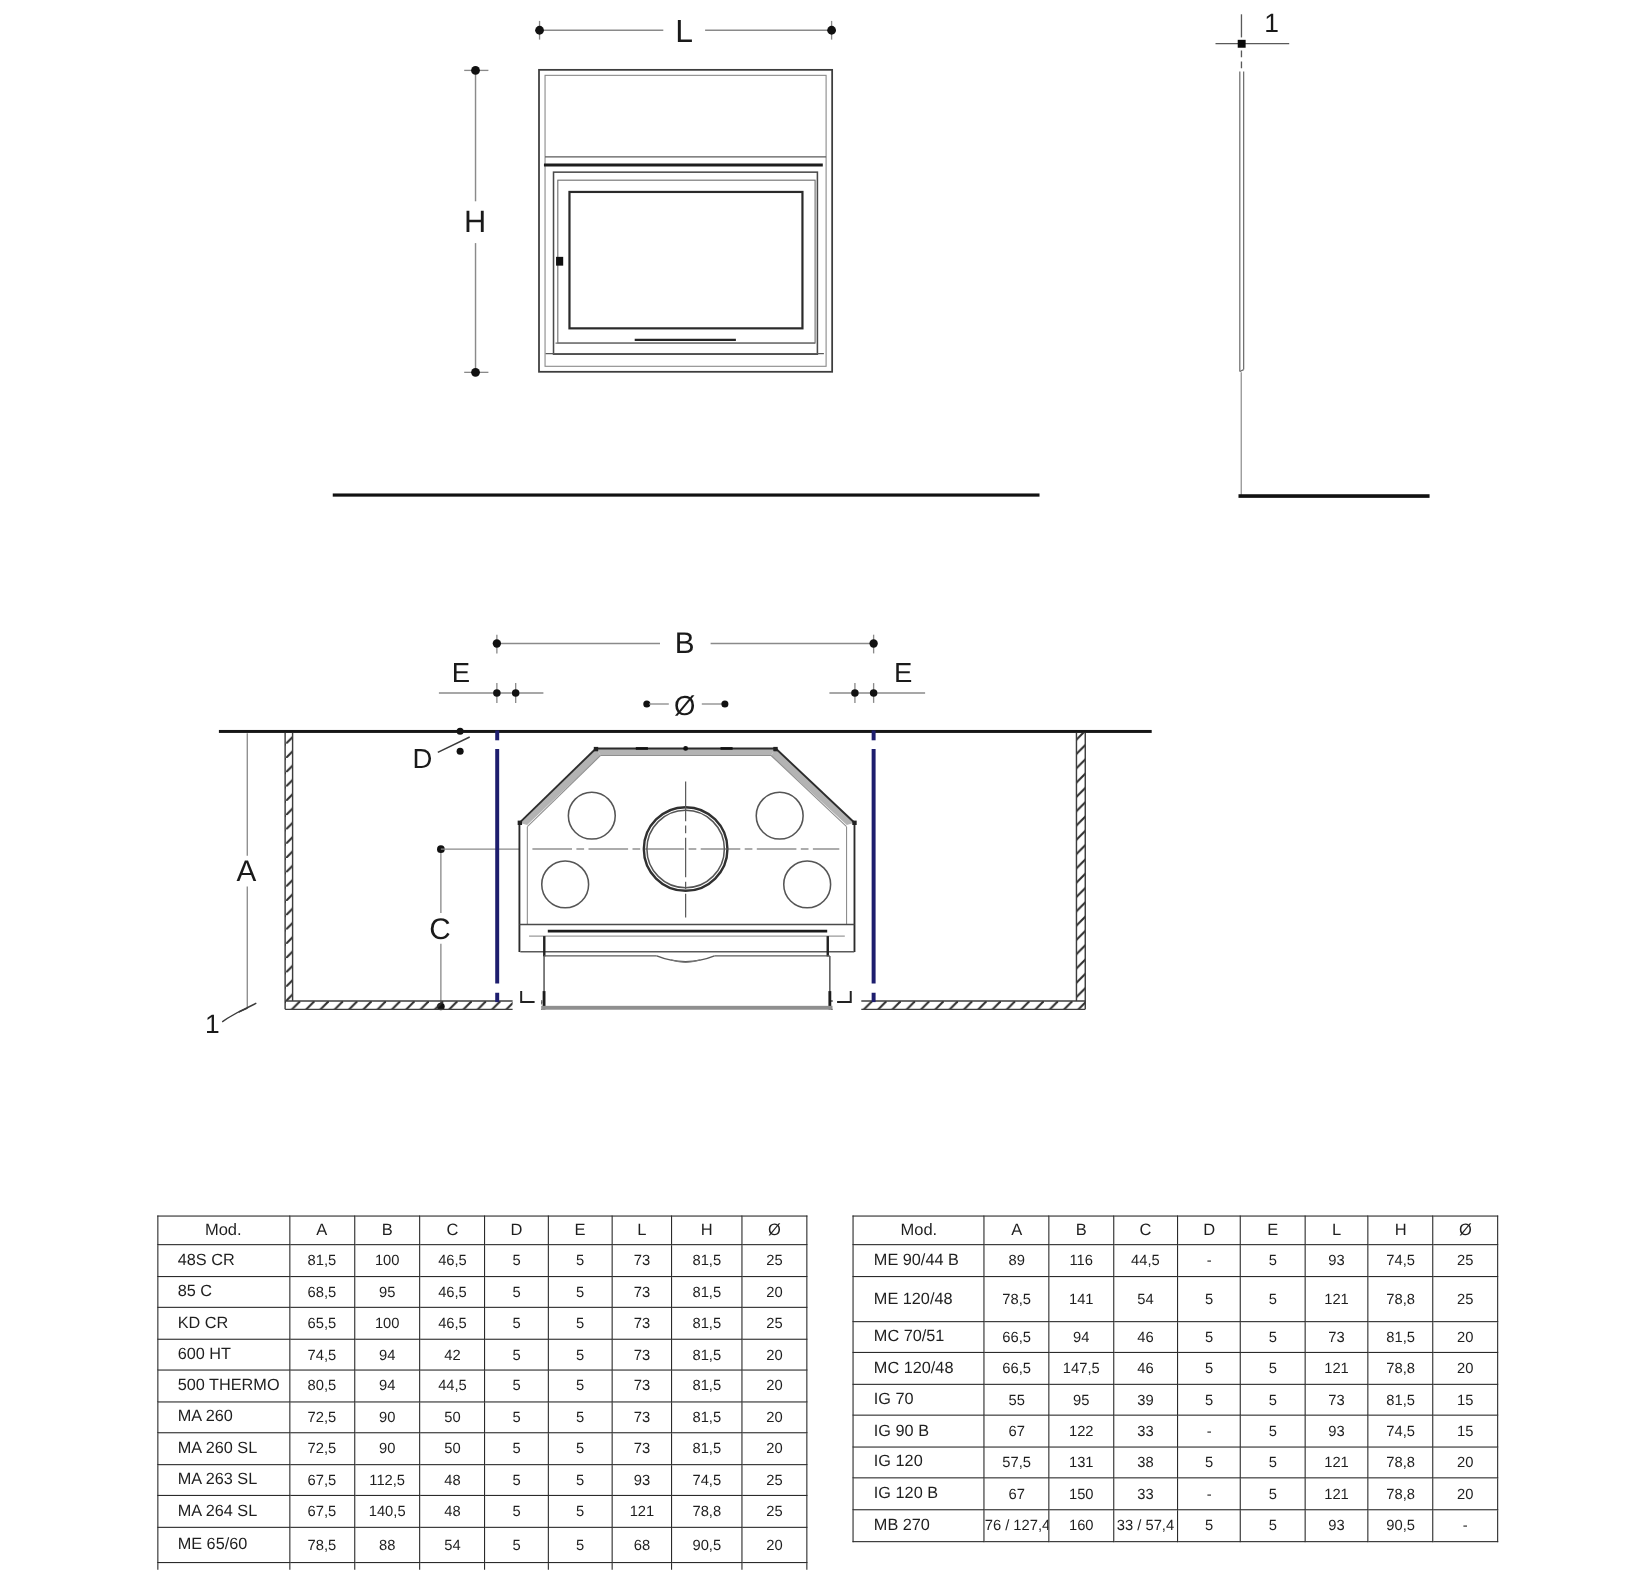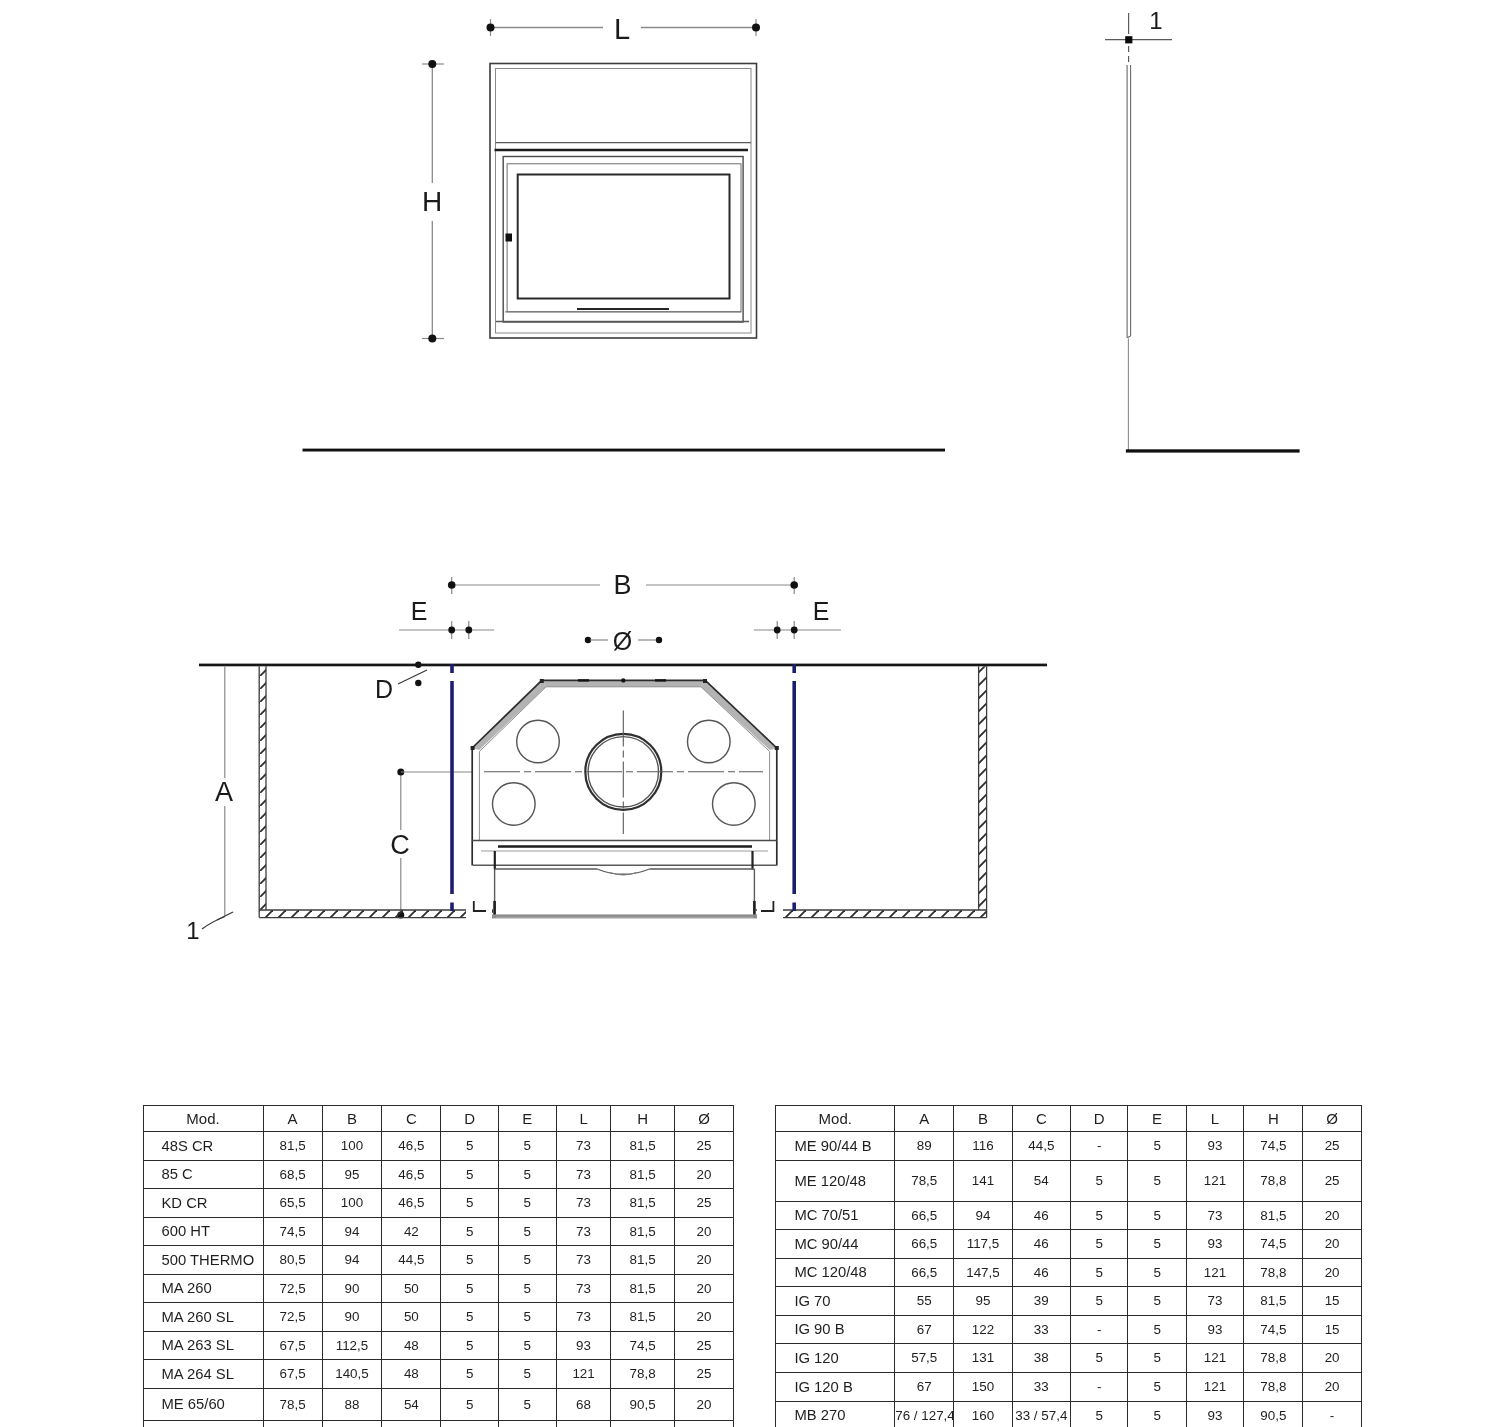--- a/index.html
+++ b/index.html
@@ -492,31 +492,20 @@
         <td>66,5</td>
         <td>94</td>
         <td>46</td>
         <td>5</td>
         <td>5</td>
         <td>73</td>
         <td>81,5</td>
         <td>20</td>
       </tr>
 <tr style="height:28.5px">
-        <td class="mod">MC 90/44</td>
-        <td>66,5</td>
-        <td>117,5</td>
-        <td>46</td>
-        <td>5</td>
-        <td>5</td>
-        <td>93</td>
-        <td>74,5</td>
-        <td>20</td>
-      </tr>
-<tr style="height:28.5px">
         <td class="mod">MC 120/48</td>
         <td>66,5</td>
         <td>147,5</td>
         <td>46</td>
         <td>5</td>
         <td>5</td>
         <td>121</td>
         <td>78,8</td>
         <td>20</td>
       </tr>

